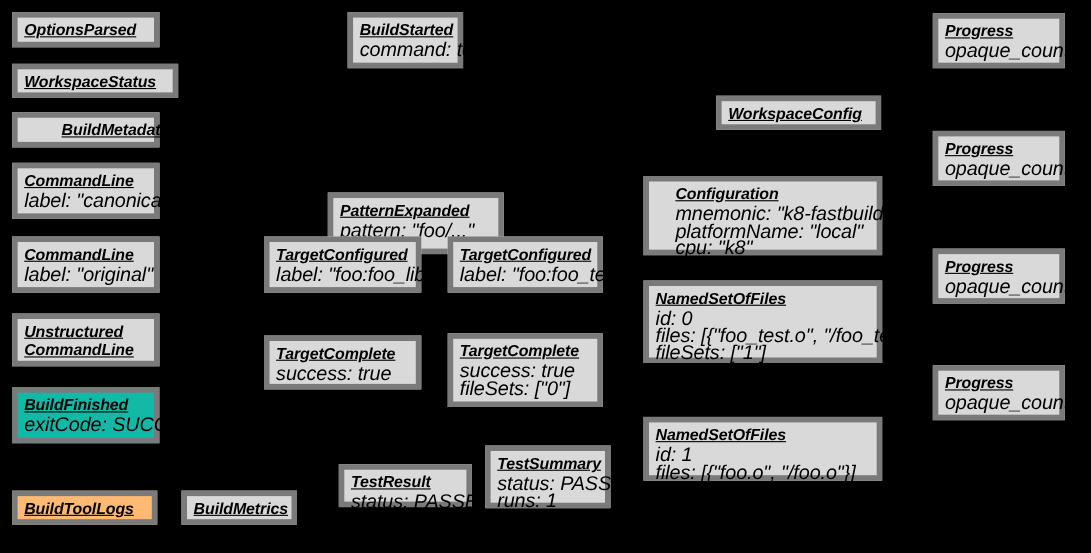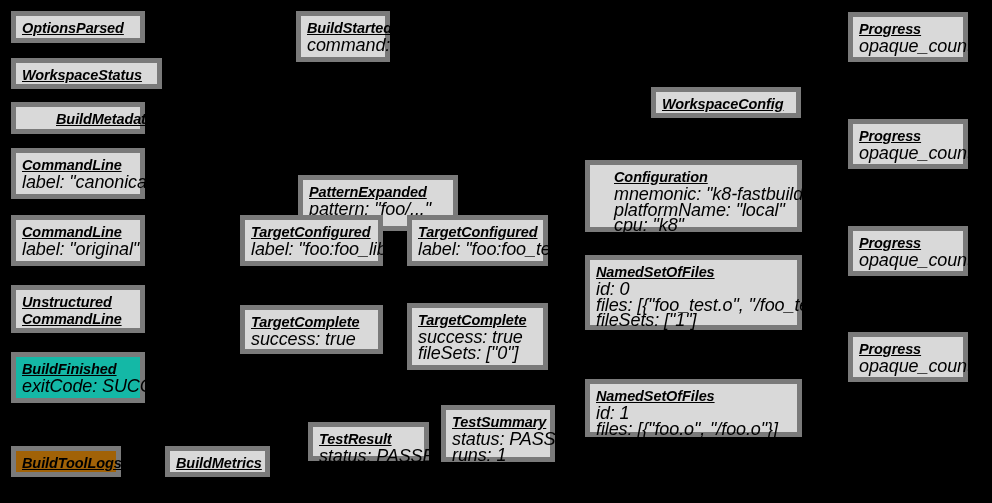--- a/index.html
+++ b/index.html
@@ -73,27 +73,27 @@
     <div class="node" style="left: 11px; top: 285px; width: 134px; height: 48px; background: rgb(217, 217, 217); border-color: rgb(122, 122, 122); color: rgb(0, 0, 0);">
       <span class="node-title">Unstructured
 CommandLine</span>
     </div>
     <div class="node" style="left: 11px; top: 352px; width: 134px; height: 51px; background: #14b8a6; border-color: rgb(122, 122, 122); color: rgb(0, 0, 0);">
       <span class="node-title">BuildFinished</span>
       <span class="node-fields">
         <span class="node-field">exitCode: SUCCESS</span>
       </span>
     </div>
-    <div class="node" style="left: 11px; top: 446px; width: 110px; height: 31px; background: #a16207; border-color: rgb(122, 122, 122); color: rgb(0, 0, 0);">
+    <div class="node" style="left: 11px; top: 446px; width: 132px; height: 31px; background: #fdba74; border-color: rgb(122, 122, 122); color: rgb(0, 0, 0);">
       <span class="node-title">BuildToolLogs</span>
     </div>
     <div class="node" style="left: 165px; top: 446px; width: 105px; height: 31px; background: rgb(217, 217, 217); border-color: rgb(122, 122, 122); color: rgb(0, 0, 0);">
       <span class="node-title">BuildMetrics</span>
     </div>
-    <div class="node" style="left: 296px; top: 11px; width: 94px; height: 51px; background: rgb(217, 217, 217); border-color: rgb(122, 122, 122); color: rgb(0, 0, 0);">
+    <div class="node" style="left: 316px; top: 11px; width: 105px; height: 51px; background: rgb(217, 217, 217); border-color: rgb(122, 122, 122); color: rgb(0, 0, 0);">
       <span class="node-title">BuildStarted</span>
       <span class="node-fields">
         <span class="node-field">command: test</span>
       </span>
     </div>
     <div class="node" style="left: 298px; top: 130px; width: 160px; height: 56px; background: rgb(217, 217, 217); border-color: rgb(122, 122, 122); color: rgb(0, 0, 0); margin-top: 45px;">
       <span class="node-title">PatternExpanded</span>
       <span class="node-fields">
         <span class="node-field">pattern: "foo/..."</span>
       </span>

